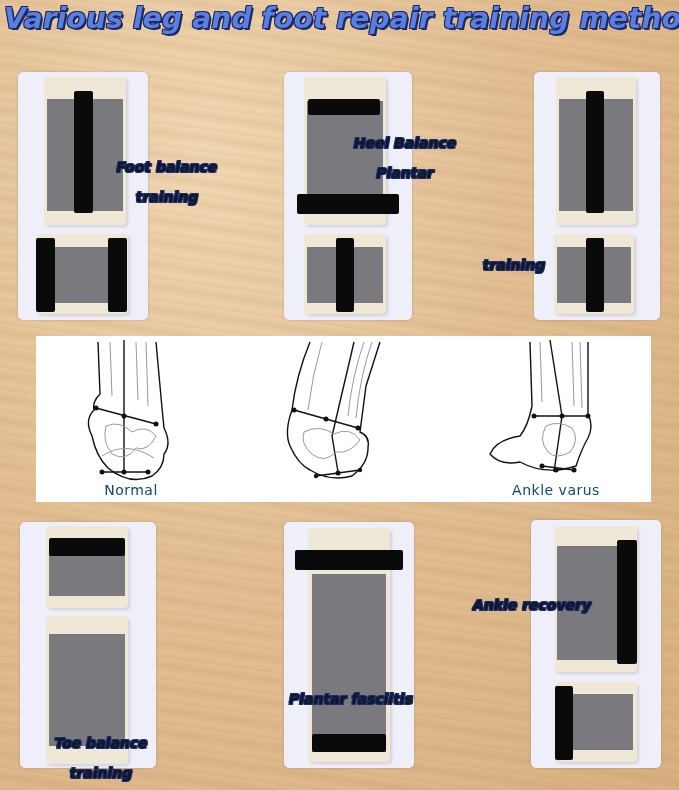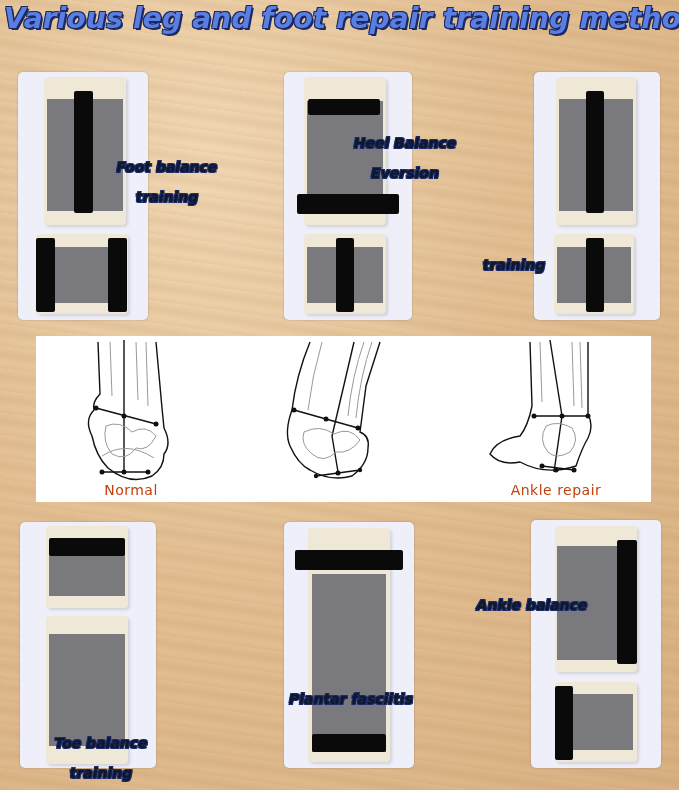--- a/index.html
+++ b/index.html
@@ -35,21 +35,21 @@
   .grey { position: absolute; background: #7a7a7e; }
   .bar { position: absolute; background: #0a0a0a; border-radius: 2px; }
   .diagram {
     position: absolute; left: 36px; top: 336px; width: 615px; height: 166px;
     background: #ffffff;
   }
   .diag-cell { position: absolute; top: 0; height: 166px; }
   .diag-cell svg { position: absolute; left: 0; top: 0; }
   .diag-caption {
     position: absolute; bottom: 4px; left: 0; right: 0; text-align: center;
-    font-family: "DejaVu Sans", sans-serif; font-size: 14px; color: #c2410c; letter-spacing: 0.5px;
+    font-family: "DejaVu Sans", sans-serif; font-size: 14px; color: #0c4a6e; letter-spacing: 0.5px;
   }
 </style>
 </head>
 <body>
 
 <div class="title">Various leg and foot repair training methods</div>
 
 <div class="tray" style="left:18px;top:72px;width:130px;height:248px;">
   <div class="board" style="left:26px;top:5px;width:82px;height:148px;">
     <div class="grey" style="left:3px;top:22px;width:76px;height:112px;"></div>
@@ -72,21 +72,21 @@
     <div class="bar" style="left:4px;top:22px;width:72px;height:16px;"></div>
   </div>
   <div class="bar" style="left:13px;top:122px;width:102px;height:20px;"></div>
   <div class="board" style="left:20px;top:162px;width:82px;height:80px;">
     <div class="grey" style="left:3px;top:13px;width:76px;height:56px;"></div>
     <div class="bar" style="left:32px;top:4px;width:18px;height:74px;"></div>
   </div>
 </div>
 <div class="label" style="left:320px;top:128px;width:170px;">
   <div>Heel Balance</div>
-  <div>Eversion</div>
+  <div>Plantar</div>
 </div>
 
 <div class="tray" style="left:534px;top:72px;width:126px;height:248px;">
   <div class="board" style="left:22px;top:5px;width:80px;height:148px;">
     <div class="grey" style="left:3px;top:22px;width:74px;height:112px;"></div>
     <div class="bar" style="left:30px;top:14px;width:18px;height:122px;"></div>
   </div>
   <div class="board" style="left:20px;top:162px;width:80px;height:80px;">
     <div class="grey" style="left:3px;top:13px;width:74px;height:56px;"></div>
     <div class="bar" style="left:32px;top:4px;width:18px;height:74px;"></div>
@@ -159,21 +159,21 @@
       </g>
       <g fill="#111">
         <circle cx="58" cy="80" r="2.5"></circle>
           <circle cx="86" cy="80" r="2.5"></circle>
           <circle cx="112" cy="80" r="2.5"></circle>
         <circle cx="66" cy="130" r="2.5"></circle>
           <circle cx="80" cy="134" r="2.5"></circle>
           <circle cx="98" cy="134" r="2.5"></circle>
       </g>
     </svg>
-    <div class="diag-caption">Ankle repair</div>
+    <div class="diag-caption">Ankle varus</div>
   </div>
 </div>
 
 <div class="tray" style="left:20px;top:522px;width:136px;height:246px;">
   <div class="board" style="left:26px;top:4px;width:82px;height:82px;">
     <div class="grey" style="left:3px;top:26px;width:76px;height:44px;"></div>
     <div class="bar" style="left:3px;top:12px;width:76px;height:18px;"></div>
   </div>
   <div class="board" style="left:26px;top:94px;width:82px;height:148px;">
     <div class="grey" style="left:3px;top:18px;width:76px;height:112px;"></div>
@@ -199,14 +199,14 @@
   <div class="board" style="left:24px;top:6px;width:82px;height:146px;">
     <div class="grey" style="left:2px;top:20px;width:70px;height:114px;"></div>
     <div class="bar" style="left:62px;top:14px;width:20px;height:124px;"></div>
   </div>
   <div class="board" style="left:24px;top:162px;width:82px;height:80px;">
     <div class="grey" style="left:18px;top:12px;width:60px;height:56px;"></div>
     <div class="bar" style="left:0;top:4px;width:18px;height:74px;"></div>
   </div>
 </div>
 <div class="label" style="left:444px;top:590px;width:176px;">
-  <div>Ankle balance</div>
+  <div>Ankle recovery</div>
 </div>
 
 </body></html>

